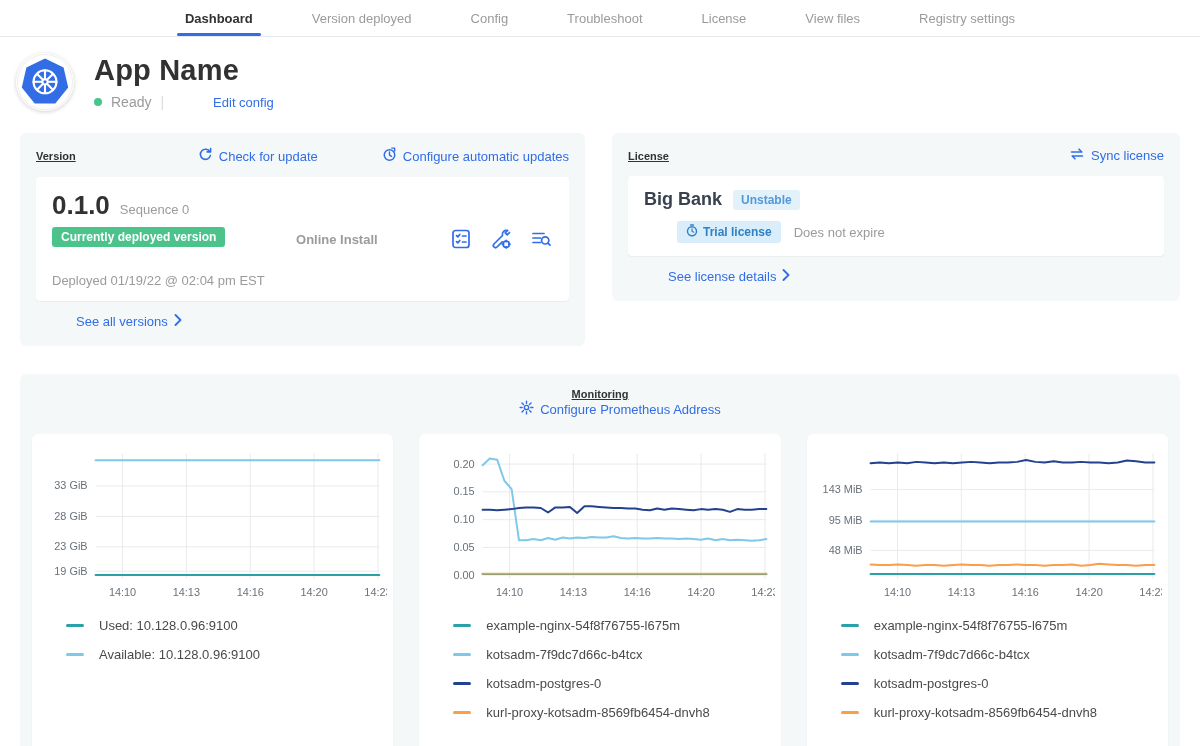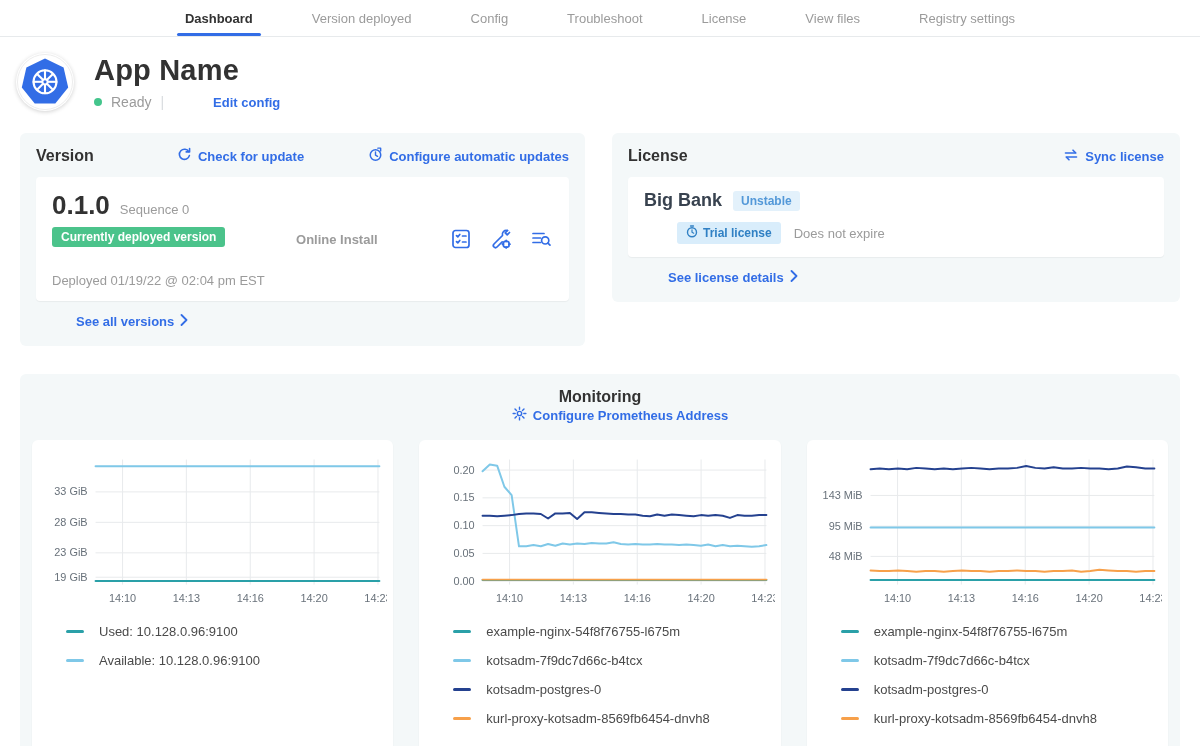--- a/index.html
+++ b/index.html
@@ -16,30 +16,30 @@
   .tab.active::after { content: ""; position: absolute; left: -6px; right: -6px; bottom: 0; height: 3px; background: #326de6; border-radius: 2px; }
 
   
   .app-header { display: flex; align-items: center; gap: 20px; padding: 16px 20px 10px 16px; }
   .logo-wrap { width: 58px; height: 58px; border-radius: 50%; box-shadow: 0 1px 4px rgba(0,0,0,.18); background:#fff; display:flex; align-items:center; justify-content:center; }
   .app-title { font-size: 29px; font-weight: 700; letter-spacing: .2px; }
   .status-row { display: flex; align-items: center; gap: 9px; margin-top: 7px; }
   .dot { width: 8px; height: 8px; border-radius: 50%; background: #44c58c; }
   .status-text { font-size: 14px; color: #9b9b9b; }
   .pipe { color: #d7dbde; font-size: 14px; }
-  .blue-link { color: #326de6; font-size: 13px; font-weight: 700; display: inline-flex; align-items: center; gap: 6px; cursor: pointer; text-decoration: none; padding-left: 40px; }
+  .blue-link { color: #326de6; font-size: 13px; font-weight: 400; display: inline-flex; align-items: center; gap: 6px; cursor: pointer; text-decoration: none; padding-left: 40px; }
   .blue-link svg { flex: none; }
 
   
   .cards-row { display: flex; gap: 27px; padding: 0 20px; margin-top: 12px; align-items: flex-start; }
   .panel { background: #f4f8f9; border-radius: 6px; padding: 14px 16px 16px; }
   .version-panel { flex: 0 0 565px; }
   .license-panel { flex: 1; }
   .panel-header { display: flex; justify-content: space-between; align-items: center; }
-  .panel-title { font-size: 16px; font-weight: 700; }
+  .panel-title { font-size: 11px; font-weight: 700; text-decoration: underline; }
   .panel-links { display: flex; gap: 24px; }
   .inner-card { background: #fff; border-radius: 4px; padding: 13px 16px; margin-top: 12px; box-shadow: 0 1px 1px rgba(0,0,0,.05); }
   .version-inner { display: flex; align-items: center; justify-content: space-between; }
   .ver-row { display: flex; align-items: baseline; gap: 10px; }
   .version-num { font-size: 26px; font-weight: 700; }
   .muted { font-size: 13px; color: #9b9b9b; }
   .deployed-badge { display: inline-block; background: #4bc38b; color: #fff; font-size: 12px; font-weight: 700; padding: 3px 9px; border-radius: 3px; margin-top: 6px; }
   .deployed-at { font-size: 13px; color: #9b9b9b; margin-top: 26px; }
   .install-type { font-size: 13px; color: #9b9b9b; font-weight: 600; margin-right: 40px; }
   .version-icons { display: flex; gap: 16px; align-items: center; }

